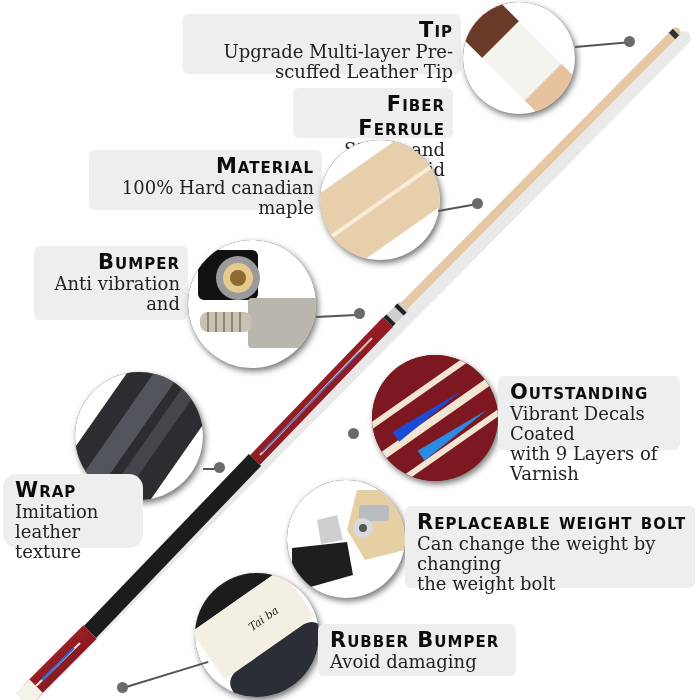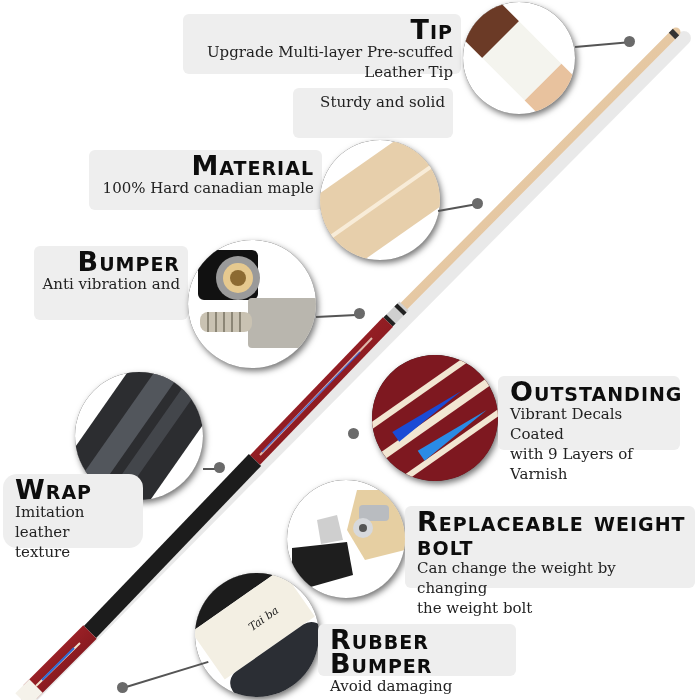--- a/index.html
+++ b/index.html
@@ -1,19 +1,19 @@
 <!DOCTYPE html>
 <html><head>
 <meta charset="utf-8">
 <style>
   html, body { margin:0; padding:0; }
   body { width:700px; height:700px; background:#ffffff; position:relative; overflow:hidden; font-family:"DejaVu Serif", serif; }
   .label-box { position:absolute; background:#eeeeee; border-radius:6px; box-sizing:border-box; padding:4px 8px; color:#1a1a1a; }
-  .label-title { font-family:"DejaVu Sans", sans-serif; font-weight:bold; font-variant:small-caps; font-size:27px; letter-spacing:1px; line-height:24px; color:#0d0d0d; }
-  .label-desc { font-family:"DejaVu Serif", serif; font-size:15px; line-height:20px; color:#222; }
+  .label-title { font-family:"DejaVu Sans", sans-serif; font-weight:bold; font-variant:small-caps; font-size:21px; letter-spacing:1px; line-height:24px; color:#0d0d0d; }
+  .label-desc { font-family:"DejaVu Serif", serif; font-size:18px; line-height:20px; color:#222; }
   .right { text-align:right; }
   .left { text-align:left;padding-left:12px; }
   .circle { position:absolute; border-radius:50%; overflow:hidden; background:#fff; box-shadow: 2px 3px 6px rgba(0,0,0,0.55), inset 0 0 0 2px #222; }
   .dot { position:absolute; width:11px; height:11px; border-radius:50%; background:#6a6a6a; }
   .line { position:absolute; height:1.5px; background:#555; transform-origin:0 50%; }
   svg { display:block; }
 </style>
 </head>
 <body>
 
@@ -61,20 +61,21 @@
       <rect x="30" y="-10" width="52" height="40" fill="#6b3a26"></rect>
       <rect x="30" y="30" width="52" height="60" fill="#f4f4ee"></rect>
       <rect x="30" y="90" width="52" height="40" fill="#e8c29e"></rect>
     </g>
     </svg>
 </div>
 <div class="line" style="left:575px;top:46px;width:54px;transform:rotate(-5deg);"></div>
 <div class="dot" style="left:624px;top:36px;"></div>
 
 <div class="label-box right" style="left:293px;top:88px;width:160px;height:50px;">
+  <div class="label-title">Fiber Ferrule</div>
   <div class="label-desc">Sturdy and solid</div>
 </div>
 
 <div class="label-box right" style="left:89px;top:150px;width:233px;height:60px;">
   <div class="label-title">Material</div>
   <div class="label-desc">100% Hard canadian maple</div>
 </div>
 <div class="circle" style="left:320px;top:140px;width:120px;height:120px;">
   <svg width="120" height="120">
       <rect width="120" height="120" fill="#fff"></rect>

